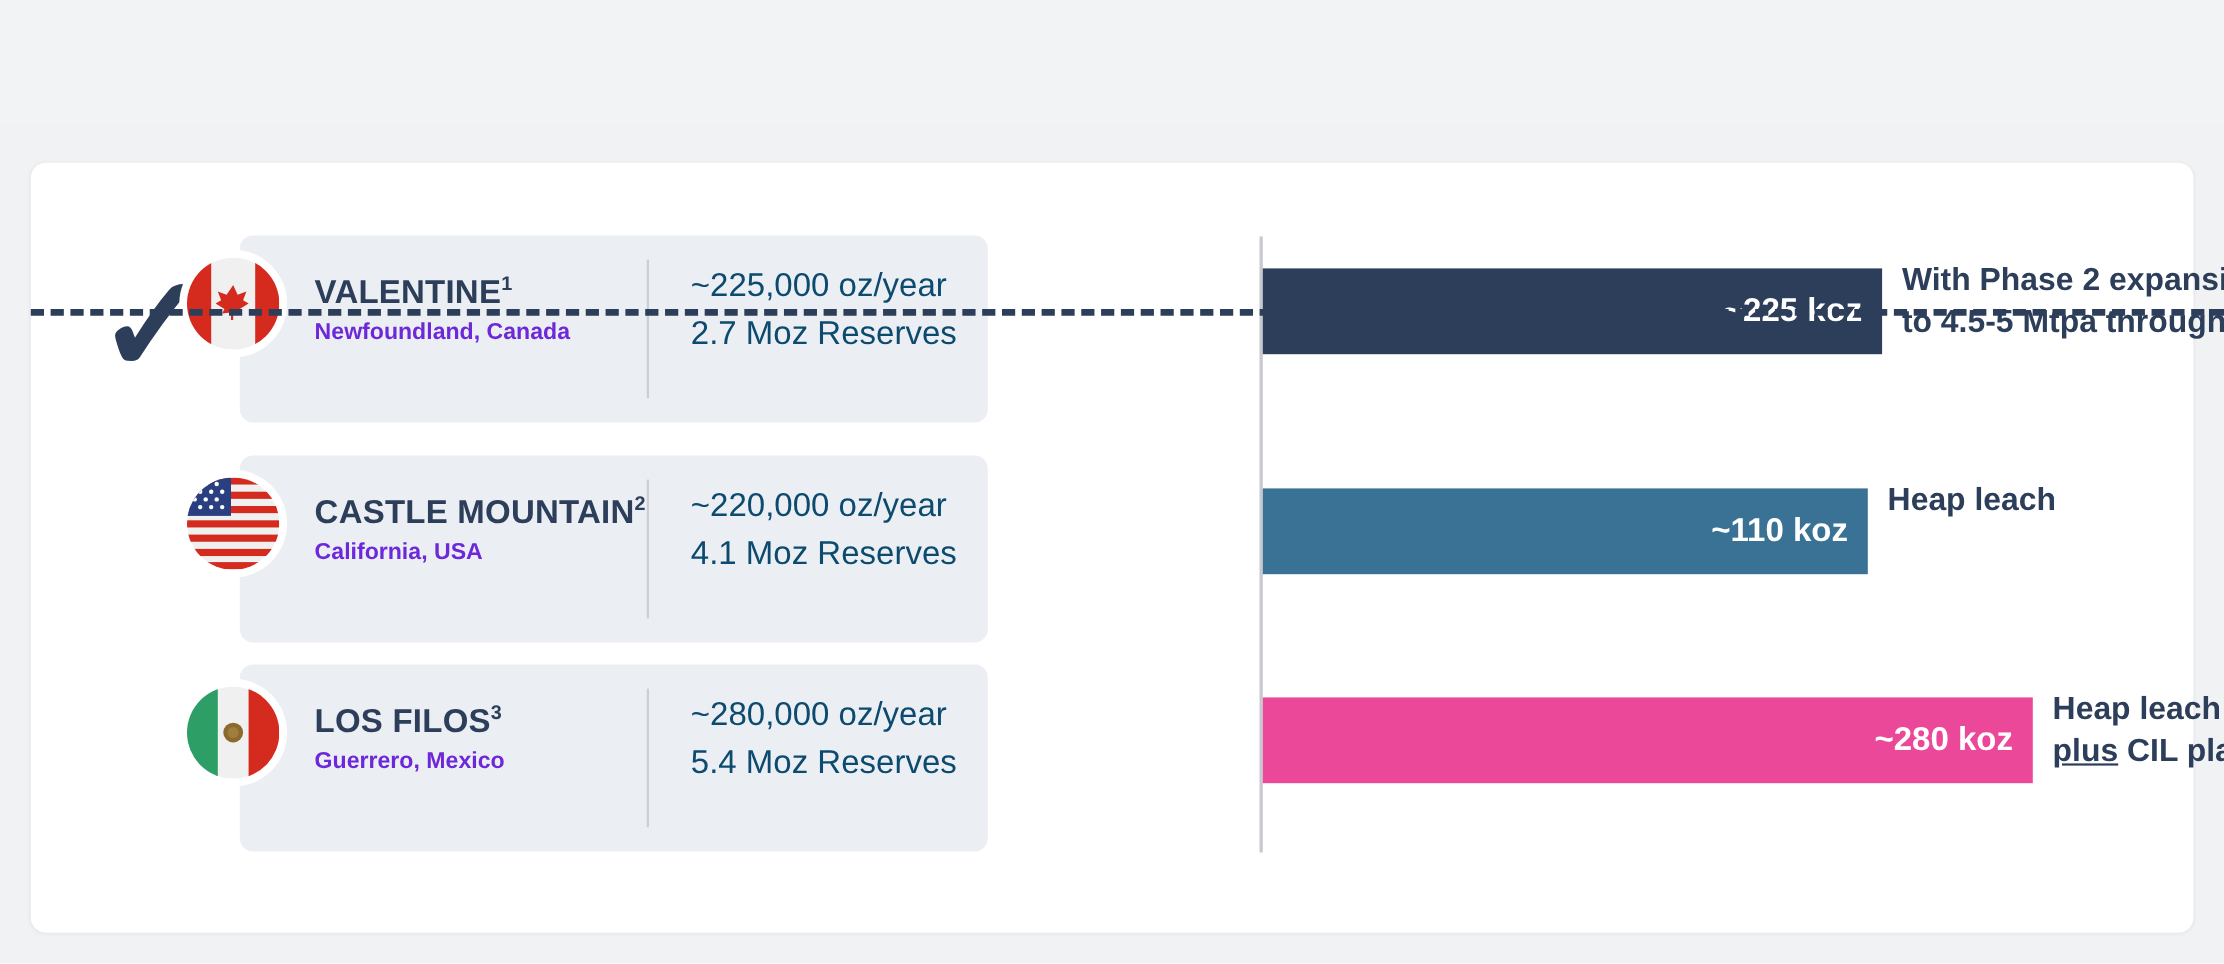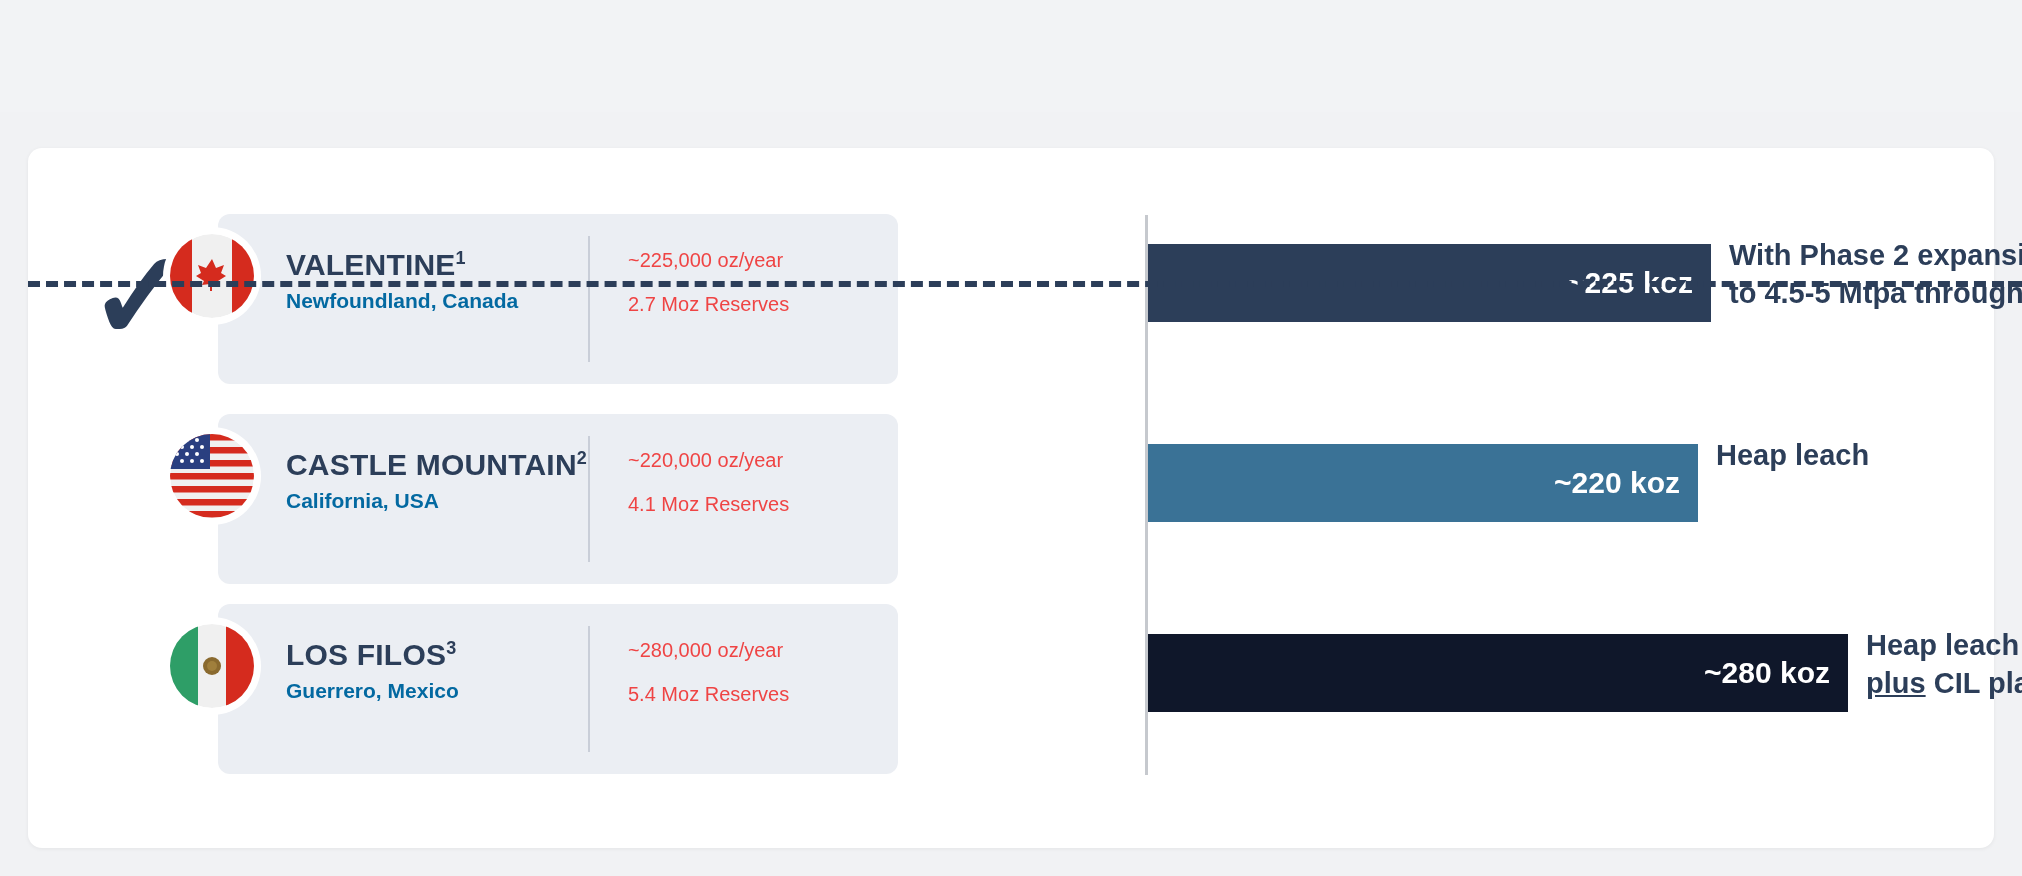--- a/index.html
+++ b/index.html
@@ -55,27 +55,27 @@
     overflow:hidden;
   }
   .flag svg{display:block;width:84px;height:84px;}
 
   .site-block{position:absolute;left:258px;top:26px;width:280px;}
   .site-name{
     color:#2c3e59;font-size:30px;font-weight:bold;letter-spacing:0.2px;line-height:36px;white-space:nowrap;
   }
   .site-name sup{font-size:18px;}
   .site-loc{
-    color:#0369a1;font-size:21px;font-weight:bold;line-height:30px;margin-top:3px;white-space:nowrap;
+    color:#6d28d9;font-size:21px;font-weight:bold;line-height:30px;margin-top:3px;white-space:nowrap;
   }
 
   .vsep{position:absolute;left:560px;top:22px;width:2px;height:126px;background:#c9ced8;}
 
   .stats{position:absolute;left:600px;top:24px;width:300px;}
-  .stat{color:#ef4444;font-size:20px;line-height:44px;white-space:nowrap;}
+  .stat{color:#0c4a6e;font-size:30px;line-height:44px;white-space:nowrap;}
 
   
   .dashed{
     position:absolute;left:28px;top:281px;width:1994px;height:0;
     border-top:6px dashed #2c3e59;
   }
 
   
   .chart{position:absolute;left:1080px;top:0;width:942px;height:700px;}
   .axis{position:absolute;left:37px;top:67px;width:3px;height:560px;background:#c6c9ce;}
@@ -208,29 +208,29 @@
           <span class="bar-label">~225 koz</span>
         </div>
         <div class="note" id="note0" style="left: 581px;">
           <div>With Phase 2 expansion</div>
           <div>to 4.5-5 Mtpa throughput</div>
         </div>
       </div>
 
       <div class="bar-row b1">
         <div class="bar" id="bar1" style="width: 550px; background: rgb(58, 114, 150);">
-          <span class="bar-label">~220 koz</span>
+          <span class="bar-label">~110 koz</span>
         </div>
         <div class="note" id="note1" style="left: 568px;">
           <div>Heap leach</div>
         </div>
       </div>
 
       <div class="bar-row b2">
-        <div class="bar" id="bar2" style="width: 700px; background: #0f172a;">
+        <div class="bar" id="bar2" style="width: 700px; background: #ec4899;">
           <span class="bar-label">~280 koz</span>
         </div>
         <div class="note" id="note2" style="left: 718px;">
           <div>Heap leach</div>
           <div><span class="ul">plus</span><span> CIL plant</span></div>
         </div>
       </div>
     </div>
 
   </div>

